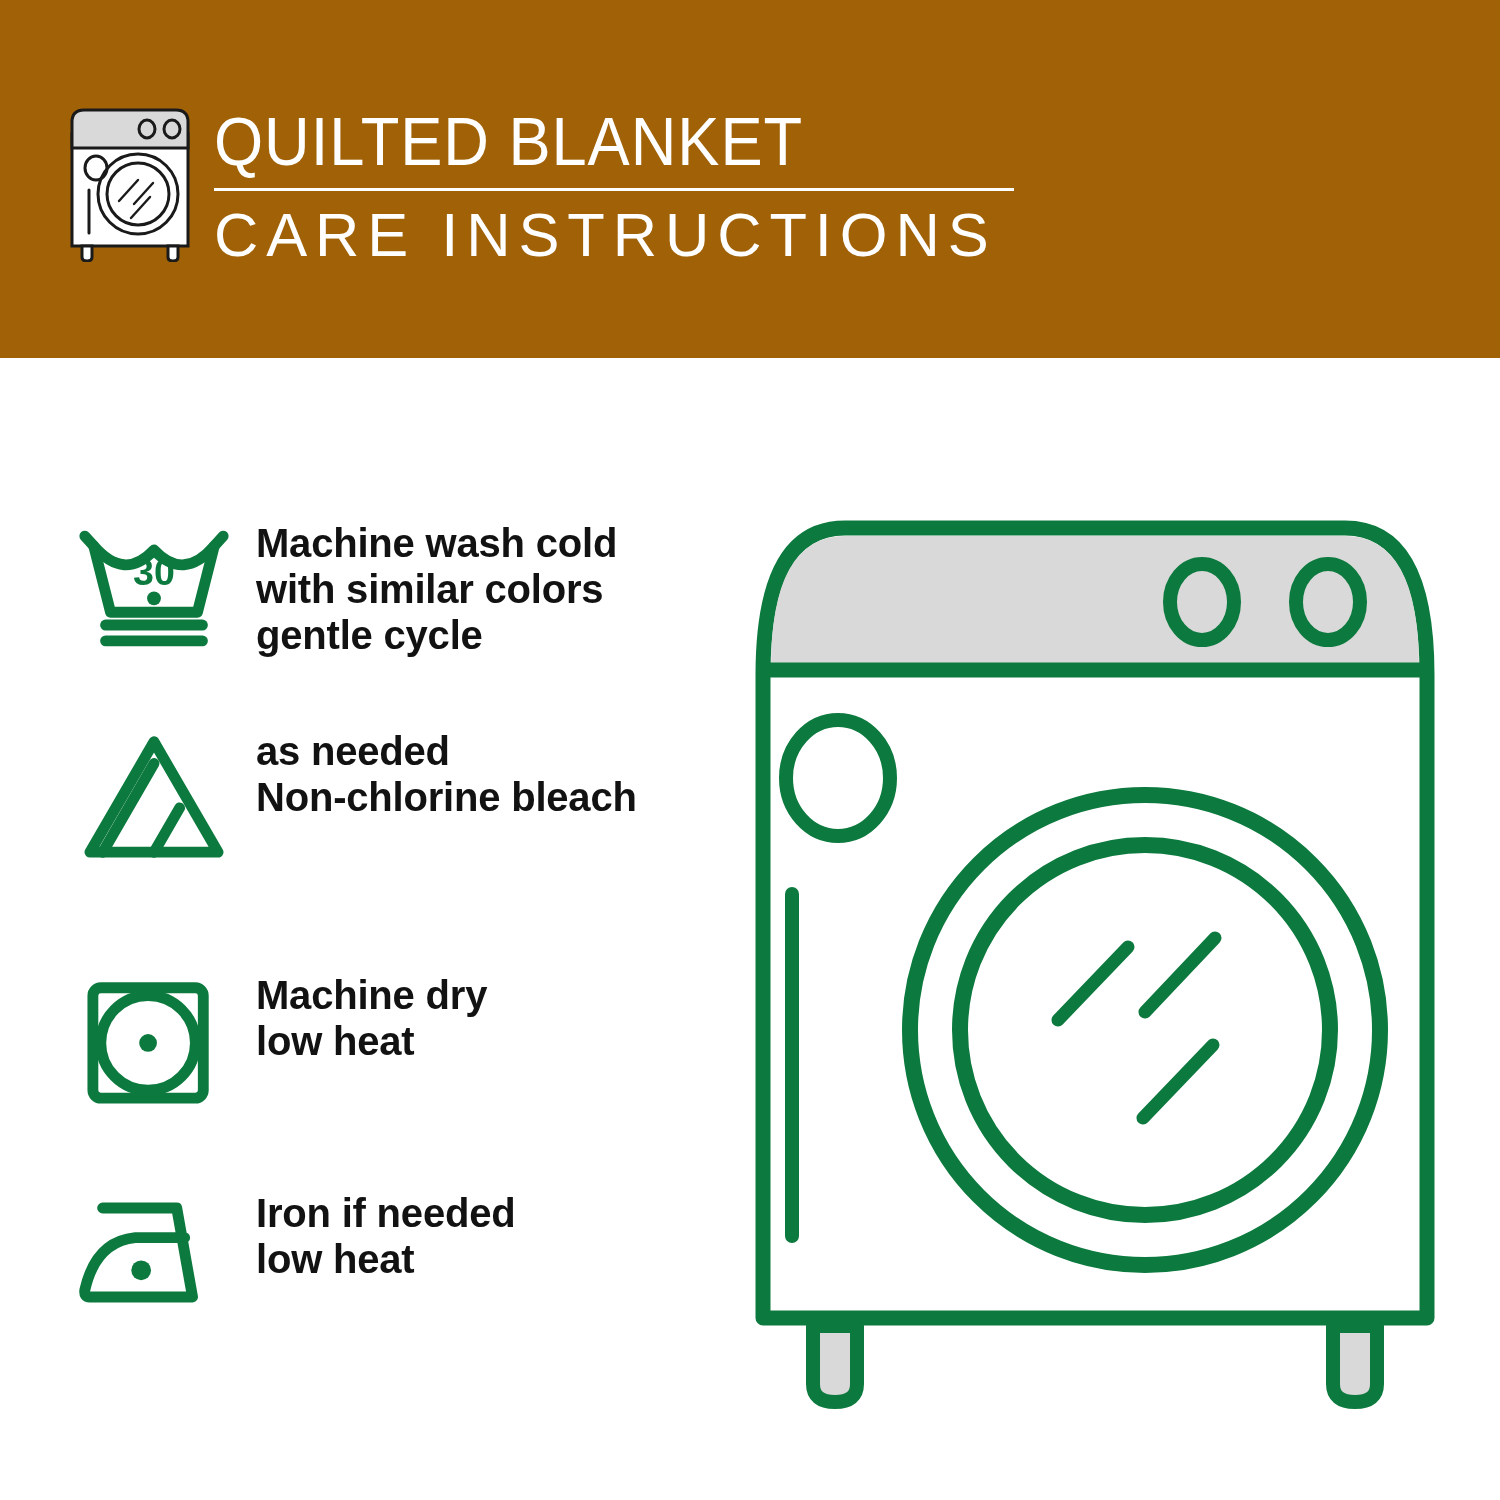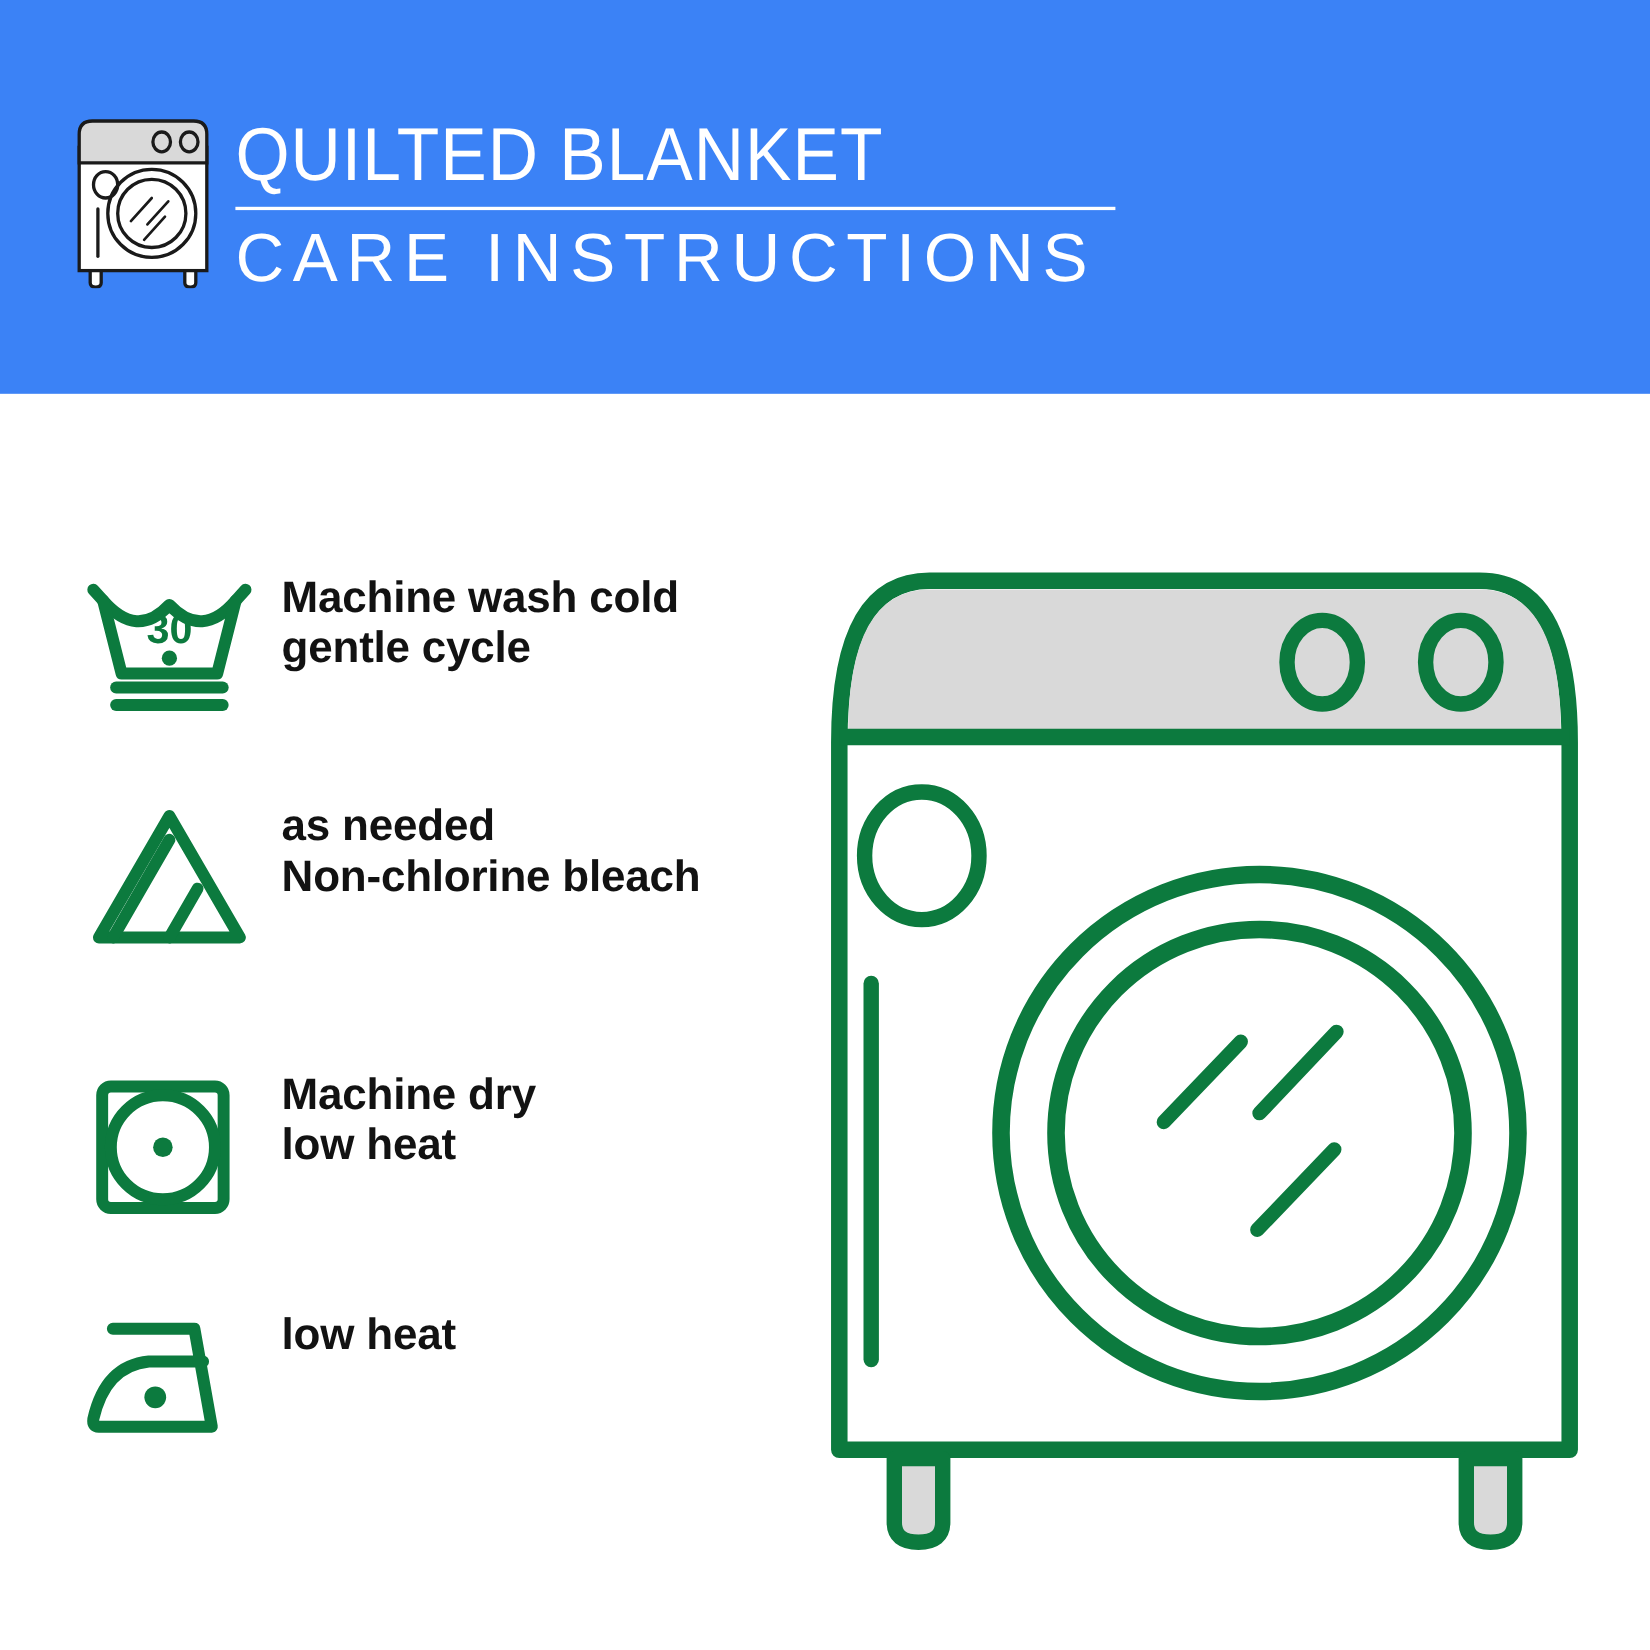--- a/index.html
+++ b/index.html
@@ -15,21 +15,21 @@
     position: relative;
   }
 
   
   .header {
     position: absolute;
     left: 0;
     top: 0;
     width: 1500px;
     height: 358px;
-    background: #3b82f6;
+    background: #a16207;
     overflow: hidden;
   }
   .header-logo {
     position: absolute;
     left: 64px;
     top: 104px;
     width: 132px;
     height: 158px;
   }
   .header-titles {
@@ -156,20 +156,21 @@
           <path d="M24 26 L41 93 L129 93 L146 26"></path>
           <line x1="36" y1="106" x2="134" y2="106"></line>
           <line x1="36" y1="122" x2="134" y2="122"></line>
         </g>
         <text x="85" y="65" text-anchor="middle" font-family="Liberation Sans, sans-serif" font-size="38" font-weight="700" fill="#0c7a3e">30</text>
         <circle cx="85" cy="79" r="7" fill="#0c7a3e"></circle>
       </svg>
     </div>
     <div class="care-text">
       <span class="line">Machine wash cold</span>
+      <span class="line">with similar colors</span>
       <span class="line">gentle cycle</span>
     </div>
   </div>
 
   <div class="care-row" style="top:228px;">
     <div class="care-icon">
       <svg viewBox="0 0 170 140" width="168" height="138" aria-hidden="true">
         <g fill="none" stroke="#0c7a3e" stroke-width="11" stroke-linecap="round" stroke-linejoin="round">
           <path d="M85 14 L150 126 L20 126 Z"></path>
           <line x1="85" y1="36" x2="33" y2="126"></line>
@@ -202,20 +203,21 @@
   <div class="care-row" style="top:690px;">
     <div class="care-icon">
       <svg viewBox="0 0 170 125" width="168" height="124" aria-hidden="true">
         <g fill="none" stroke="#0c7a3e" stroke-width="11" stroke-linecap="round" stroke-linejoin="round">
           <path d="M33 18 L108 18 L124 108 L20 108 Q14 108 15 101 Q26 52 66 48 L116 48"></path>
         </g>
         <circle cx="72" cy="81" r="10" fill="#0c7a3e"></circle>
       </svg>
     </div>
     <div class="care-text">
+      <span class="line">Iron if needed</span>
       <span class="line">low heat</span>
     </div>
   </div>
 
 </div>
 
 <div class="washer">
   <svg viewBox="0 0 700 910" width="700" height="910" aria-hidden="true">
 
     <path d="M18 175 L18 818 L682 818 L682 175 Q682 28 600 28 L100 28 Q18 28 18 175 Z" fill="#ffffff" stroke="#0c7a3e" stroke-width="15" stroke-linejoin="round"></path>

